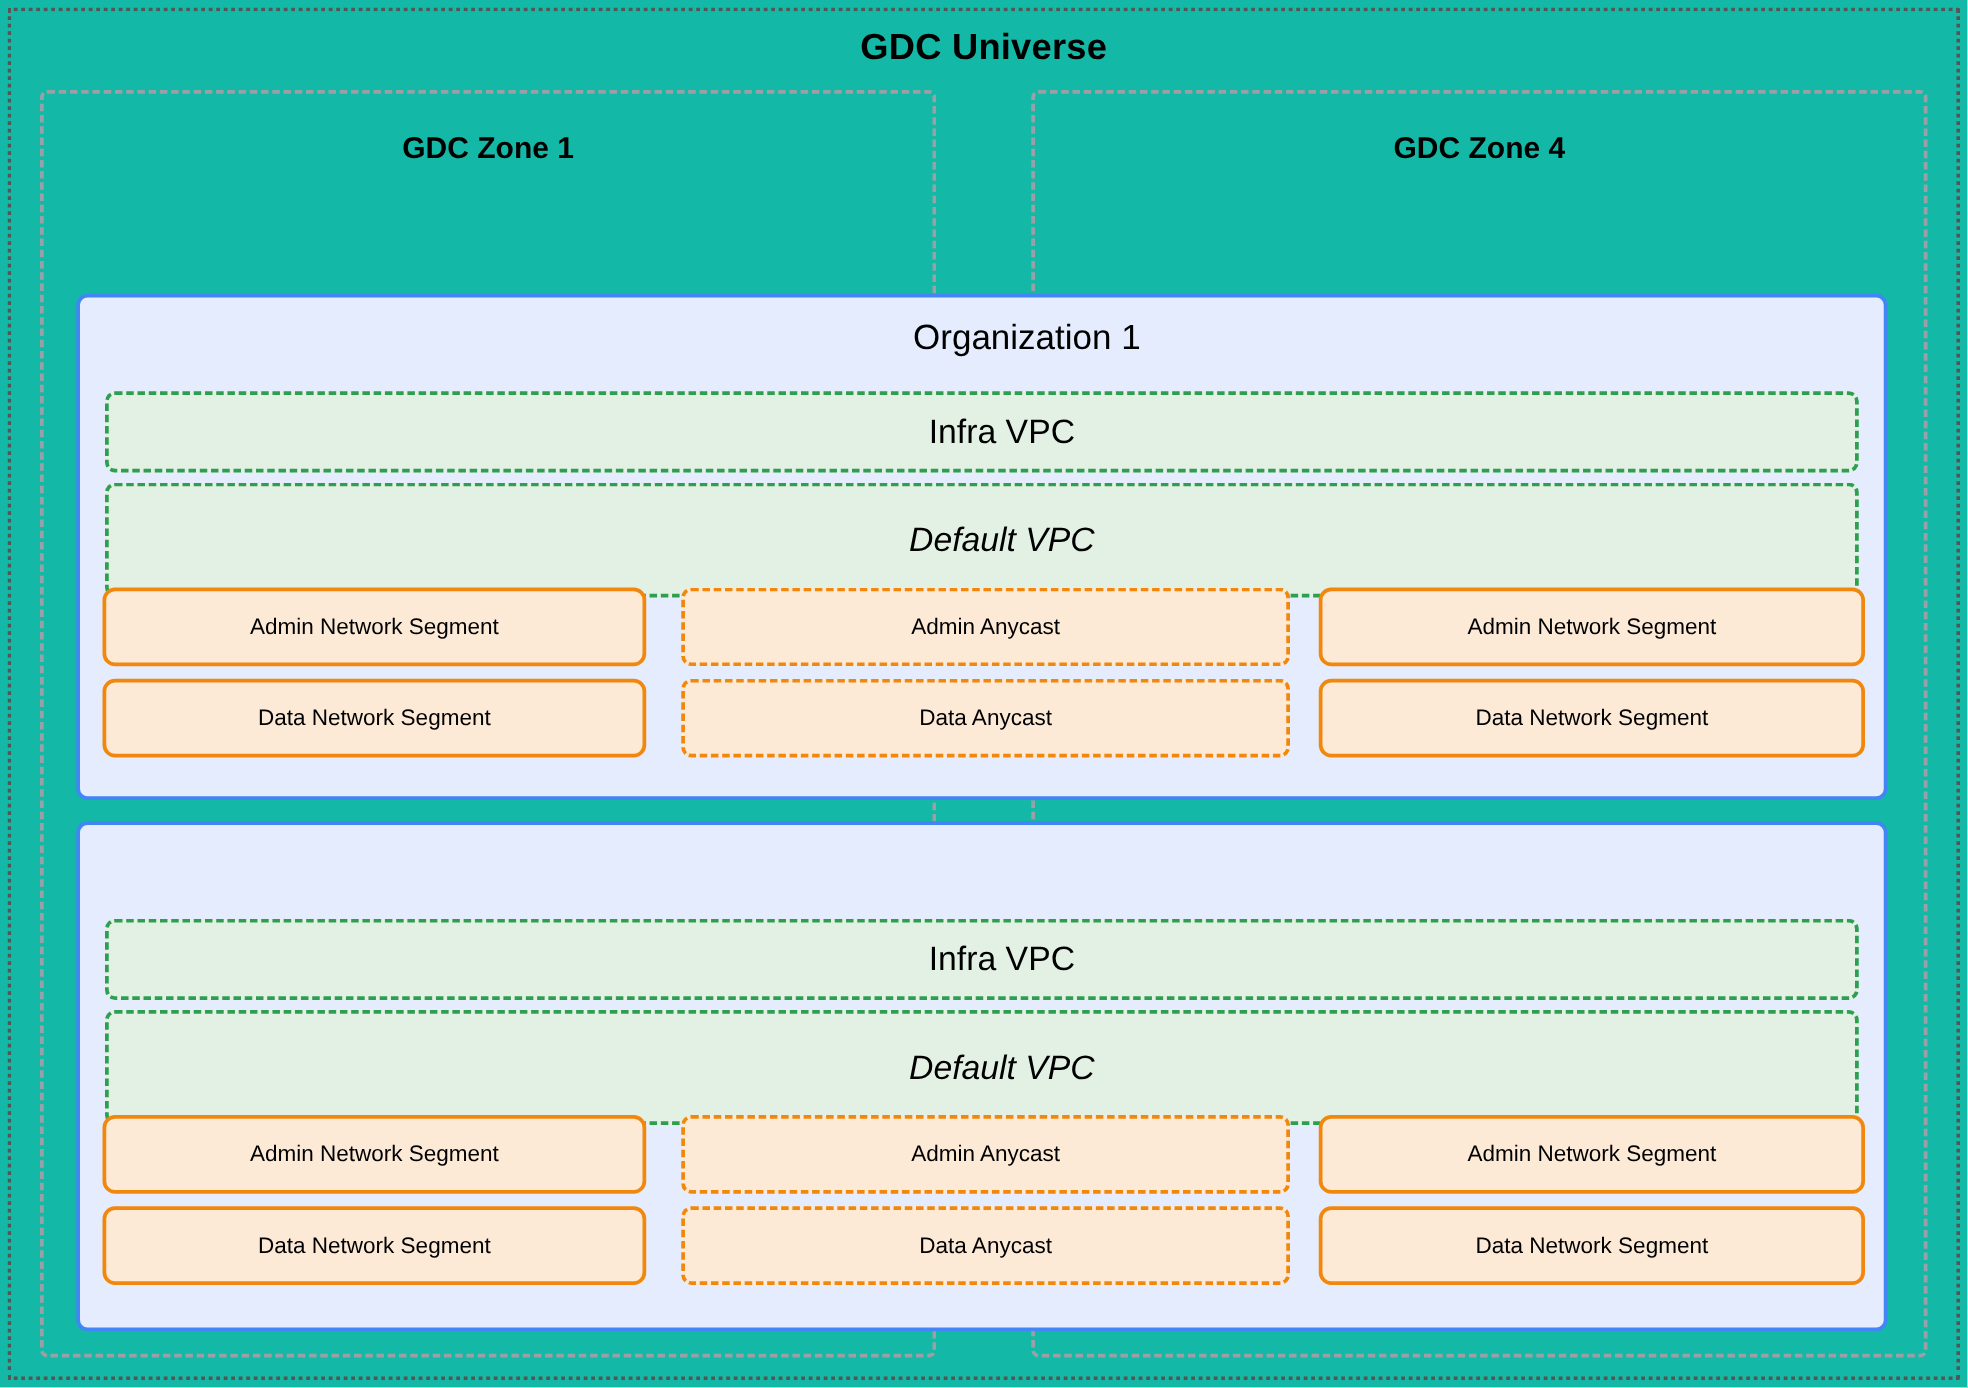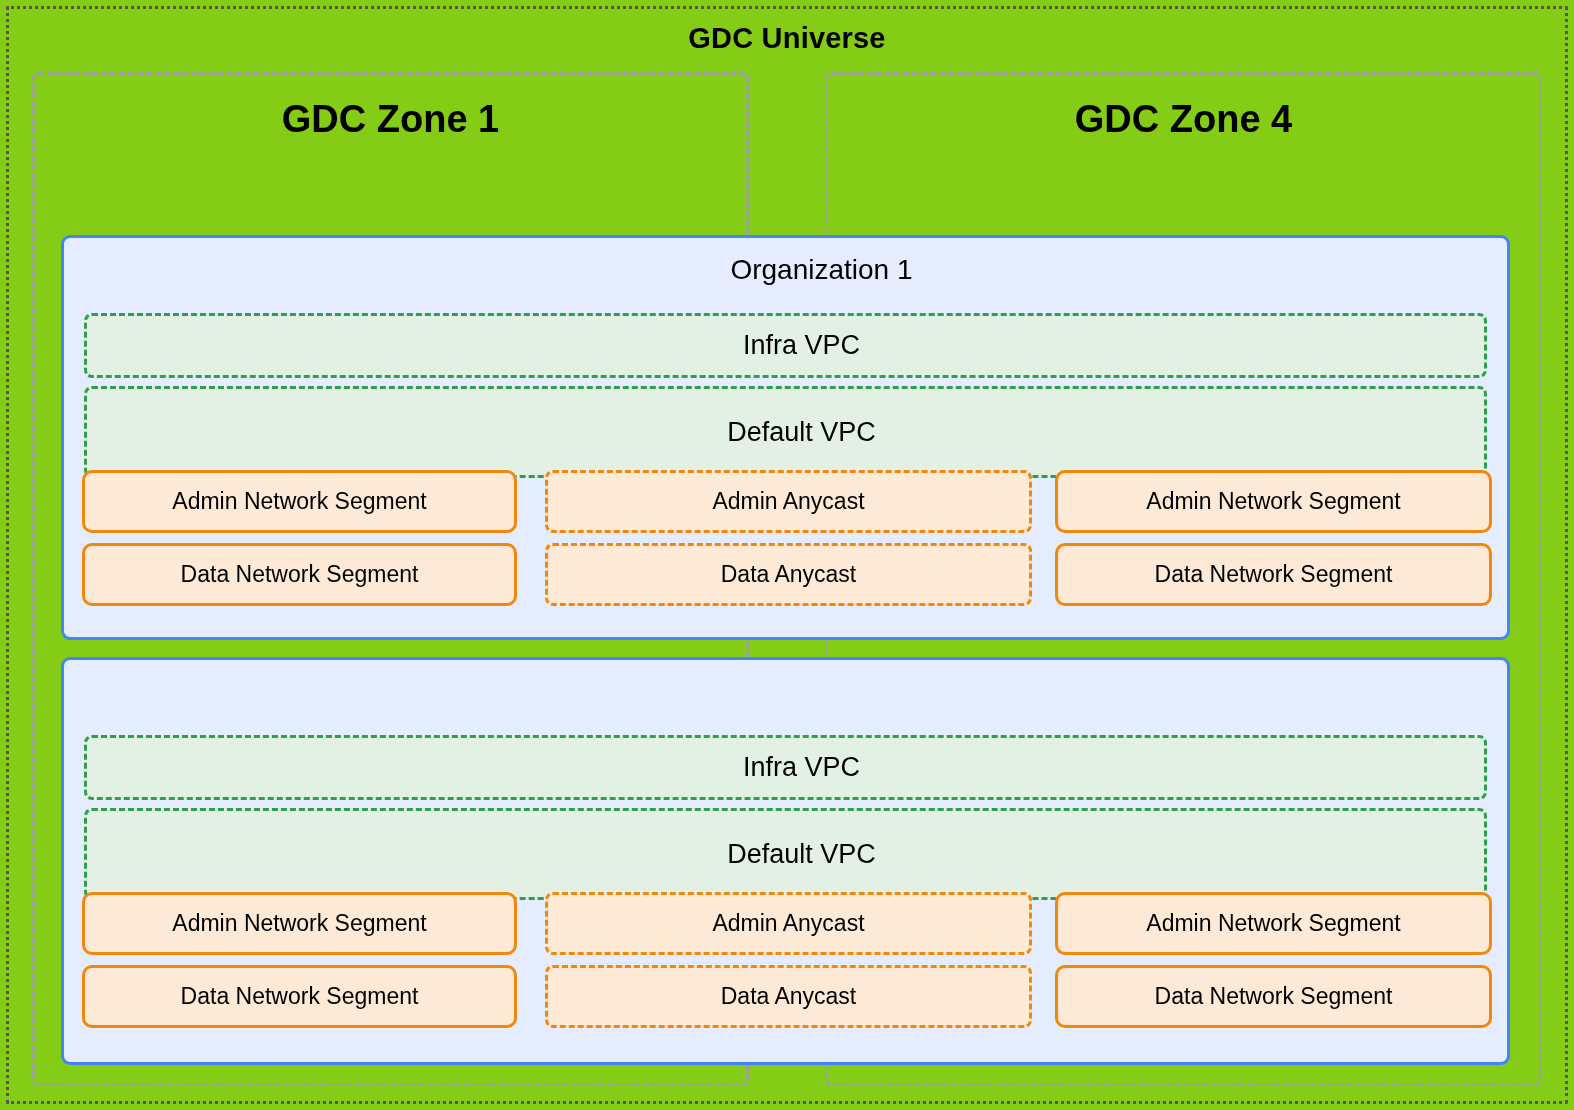--- a/index.html
+++ b/index.html
@@ -9,21 +9,21 @@
   }
   body {
     font-family: "Liberation Sans", sans-serif;
     color: #000000;
   }
 
   #canvas {
     position: relative;
     width: 1574px;
     height: 1110px;
-    background: #84cc16;
+    background: #14b8a6;
     overflow: hidden;
   }
 
   
   .universe-frame {
     position: absolute;
     left: 6px;
     top: 6px;
     width: 1562px;
     height: 1098px;
@@ -55,21 +55,21 @@
     background: transparent;
   }
   .zone-1 { left: 32px;  width: 717px; }
   .zone-2 { left: 825px; width: 717px; }
 
   .zone-title {
     position: absolute;
     top: 26px;
     width: 100%;
     text-align: center;
-    font-size: 38px;
+    font-size: 24px;
     font-weight: bold;
     line-height: 36px;
   }
 
   
   .reserved-subnets {
     position: absolute;
     left: 62px;
     top: 153px;
     width: 1452px;
@@ -116,40 +116,40 @@
     border: 3px dashed #2e9e4f;
     border-radius: 8px;
     background: #e3f1e4;
     display: flex;
     align-items: center;
     justify-content: center;
     font-size: 27px;
     padding-left: 32px;
   }
   .vpc-infra   { top: 75px;  height: 65px; }
-  .vpc-default { top: 148px; height: 92px; }
+  .vpc-default { top: 148px; height: 92px; font-style: italic; }
 
   
   .seg-row {
     position: absolute;
     left: 0;
     width: 100%;
     height: 63px;
   }
   .seg-row-admin { top: 232px; }
   .seg-row-data  { top: 305px; }
 
   .seg-box {
     position: absolute;
     box-sizing: border-box;
     background: #fce9d6;
     display: flex;
     align-items: center;
     justify-content: center;
-    font-size: 23px;
+    font-size: 18px;
     height: 100%;
     border-radius: 10px;
   }
   .seg-solid  { border: 3px solid #f2870d; }
   .seg-dashed { border: 3px dashed #f2870d; border-radius: 8px; align-items: center; }
 
   .seg-left   { left: 18px;  width: 435px; }
   .seg-center { left: 481px; width: 487px; }
   .seg-right  { left: 991px; width: 437px; }
 </style>

